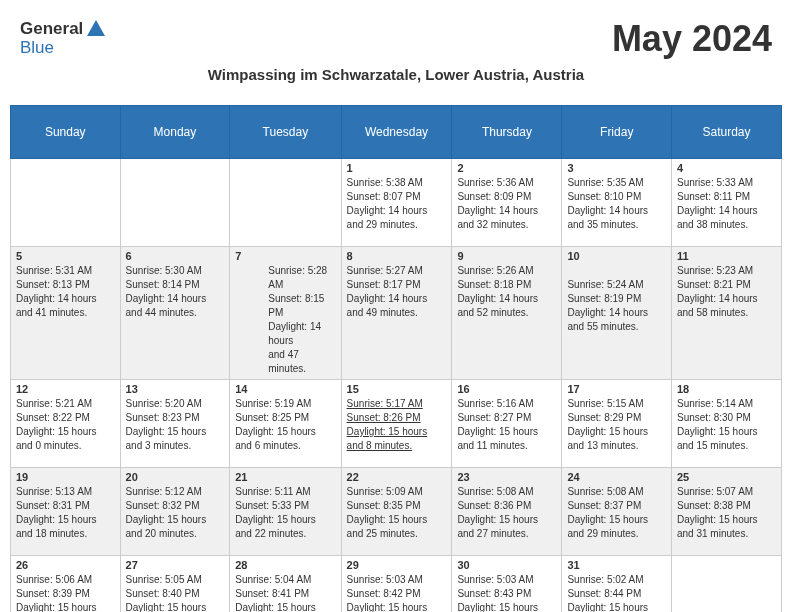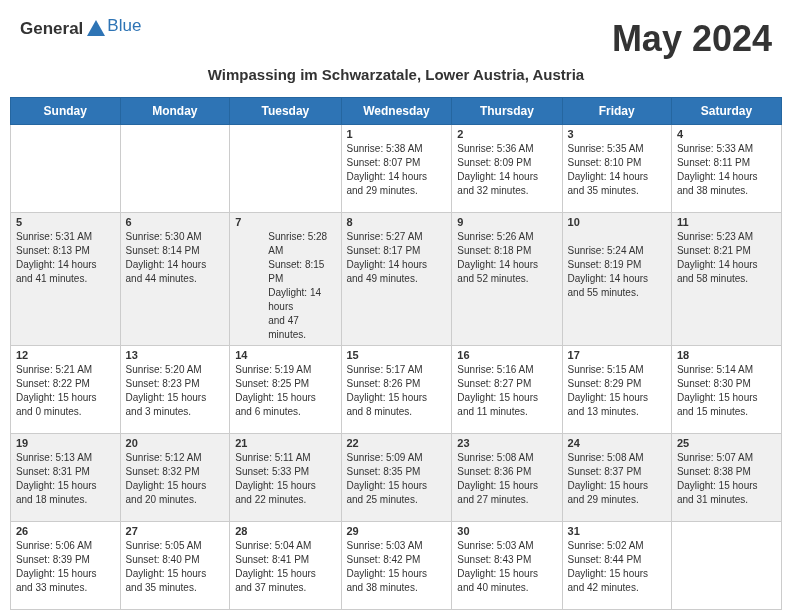--- a/index.html
+++ b/index.html
@@ -11,52 +11,52 @@
       padding: 10px;
     }
     .header {
       display: flex;
       justify-content: space-between;
       align-items: flex-start;
       padding: 8px 10px 4px 10px;
     }
     .logo {
       display: flex;
-      flex-direction: row;
+      flex-direction: column;
       align-items: flex-start;
     }
     .logo-line {
       display: flex;
       align-items: center;
       gap: 2px;
     }
     .month-title {
       font-size: 36px;
       font-weight: bold;
       color: #333;
       text-align: right;
     }
     .subtitle {
       text-align: center;
       font-size: 15px;
       font-weight: bold;
       color: #333;
-      padding: 2px 0 14px 0;
+      padding: 2px 0 22px 0;
     }
     .calendar {
       width: 100%;
       border-collapse: collapse;
       border: 1px solid #ccc;
     }
     .calendar th {
       background-color: #2e74b5;
       color: #fff;
       font-size: 12px;
-      font-weight: bold;
-      padding: 6px 4px;
+      font-weight: normal;
+      padding: 19px 4px;
       text-align: center;
       border: 1px solid #2566a0;
     }
     .calendar td {
       border: 1px solid #ccc;
       vertical-align: top;
       padding: 3px 5px;
       width: 113px;
       height: 88px;
       font-size: 10.5px;
@@ -212,21 +212,21 @@
         </td>
         <td>
           <div class="day-num">14</div>
           <div class="day-info" style="white-space: pre-line;">Sunrise: 5:19 AM
 Sunset: 8:25 PM
 Daylight: 15 hours
 and 6 minutes.</div>
         </td>
         <td>
           <div class="day-num">15</div>
-          <div class="day-info" style="white-space: pre-line;">Sunrise: 5:17 AM
+          <div class="day-info" style="white-space: pre-line; text-decoration: underline;">Sunrise: 5:17 AM
 Sunset: 8:26 PM
 Daylight: 15 hours
 and 8 minutes.</div>
         </td>
         <td>
           <div class="day-num">16</div>
           <div class="day-info" style="white-space: pre-line;">Sunrise: 5:16 AM
 Sunset: 8:27 PM
 Daylight: 15 hours
 and 11 minutes.</div>

